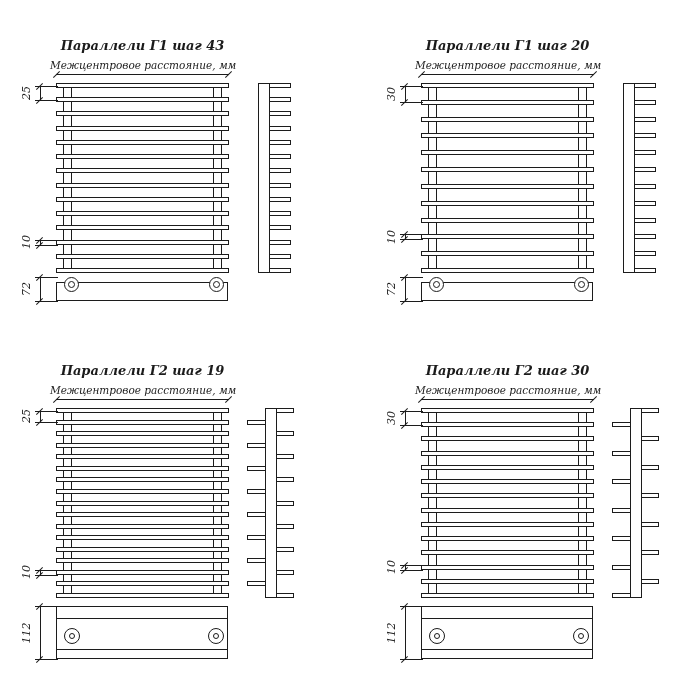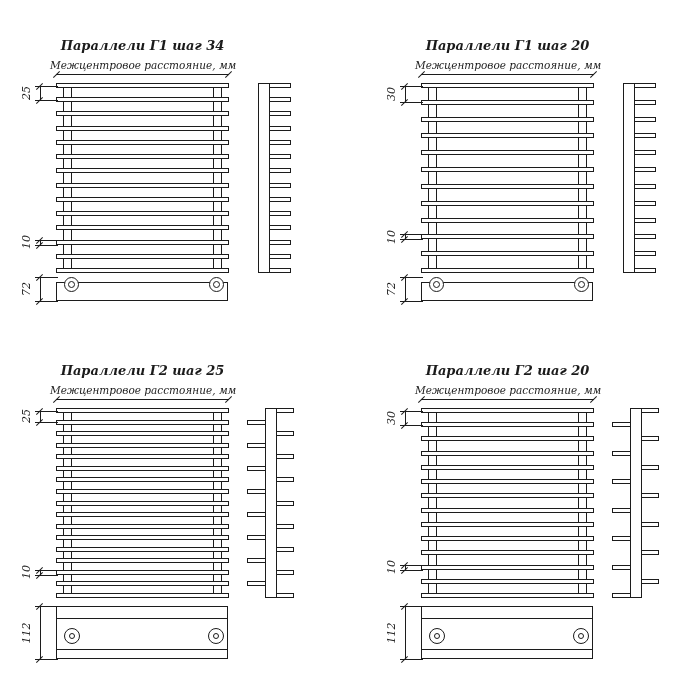--- a/index.html
+++ b/index.html
@@ -57,21 +57,21 @@
   .hdim .tick.tk-r{right:-4px;}
   .vlabel{position:absolute;width:40px;height:14px;line-height:14px;text-align:center;
           font:italic 11px "DejaVu Serif",serif;color:#1b1b1b;transform:rotate(-90deg);white-space:nowrap;}
 </style>
 </head>
 <body>
 
 <div id="canvas">
 
   <section class="panel" id="p0">
-    <div class="title">Параллели Г1 шаг 34</div>
+    <div class="title">Параллели Г1 шаг 43</div>
     <div class="subtitle">Межцентровое расстояние, мм</div>
     <div class="hdim">
         <i class="tick tk-l"></i>
         <i class="tick tk-r"></i>
       </div>
     <div class="front">
       <div class="rail rail-l"></div>
       <div class="rail rail-r"></div>
     <div class="bar" style="top: 0px;"></div>
         <div class="bar" style="top: 14.2308px;"></div>
@@ -183,21 +183,21 @@
       <div class="vlabel" style="left: -13px; top: 193.864px;">10</div>
       <div class="dimx" style="top: 241px;"></div>
       <div class="dimx" style="top: 265px;"></div>
       <div class="dimy" style="top: 241px; height: 24px;"></div>
       <div class="tick" style="left: 15px; top: 241px;"></div>
       <div class="tick" style="left: 15px; top: 265px;"></div>
       <div class="vlabel" style="left: -13px; top: 246px;">72</div>
     </section>
 
   <section class="panel" id="p2">
-    <div class="title">Параллели Г2 шаг 25</div>
+    <div class="title">Параллели Г2 шаг 19</div>
     <div class="subtitle">Межцентровое расстояние, мм</div>
     <div class="hdim">
         <i class="tick tk-l"></i>
         <i class="tick tk-r"></i>
       </div>
     <div class="front">
       <div class="rail rail-l"></div>
       <div class="rail rail-r"></div>
     <div class="bar" style="top: 0px;"></div>
         <div class="bar" style="top: 11.5625px;"></div>
@@ -256,21 +256,21 @@
       <div class="vlabel" style="left: -13px; top: 204.375px;">10</div>
       <div class="dimx" style="top: 245px;"></div>
       <div class="dimx" style="top: 298px;"></div>
       <div class="dimy" style="top: 245px; height: 53px;"></div>
       <div class="tick" style="left: 15px; top: 245px;"></div>
       <div class="tick" style="left: 15px; top: 298px;"></div>
       <div class="vlabel" style="left: -13px; top: 264.5px;">112</div>
     </section>
 
   <section class="panel" id="p3">
-    <div class="title">Параллели Г2 шаг 20</div>
+    <div class="title">Параллели Г2 шаг 30</div>
     <div class="subtitle">Межцентровое расстояние, мм</div>
     <div class="hdim">
         <i class="tick tk-l"></i>
         <i class="tick tk-r"></i>
       </div>
     <div class="front">
       <div class="rail rail-l"></div>
       <div class="rail rail-r"></div>
     <div class="bar" style="top: 0px;"></div>
         <div class="bar" style="top: 14.2308px;"></div>

